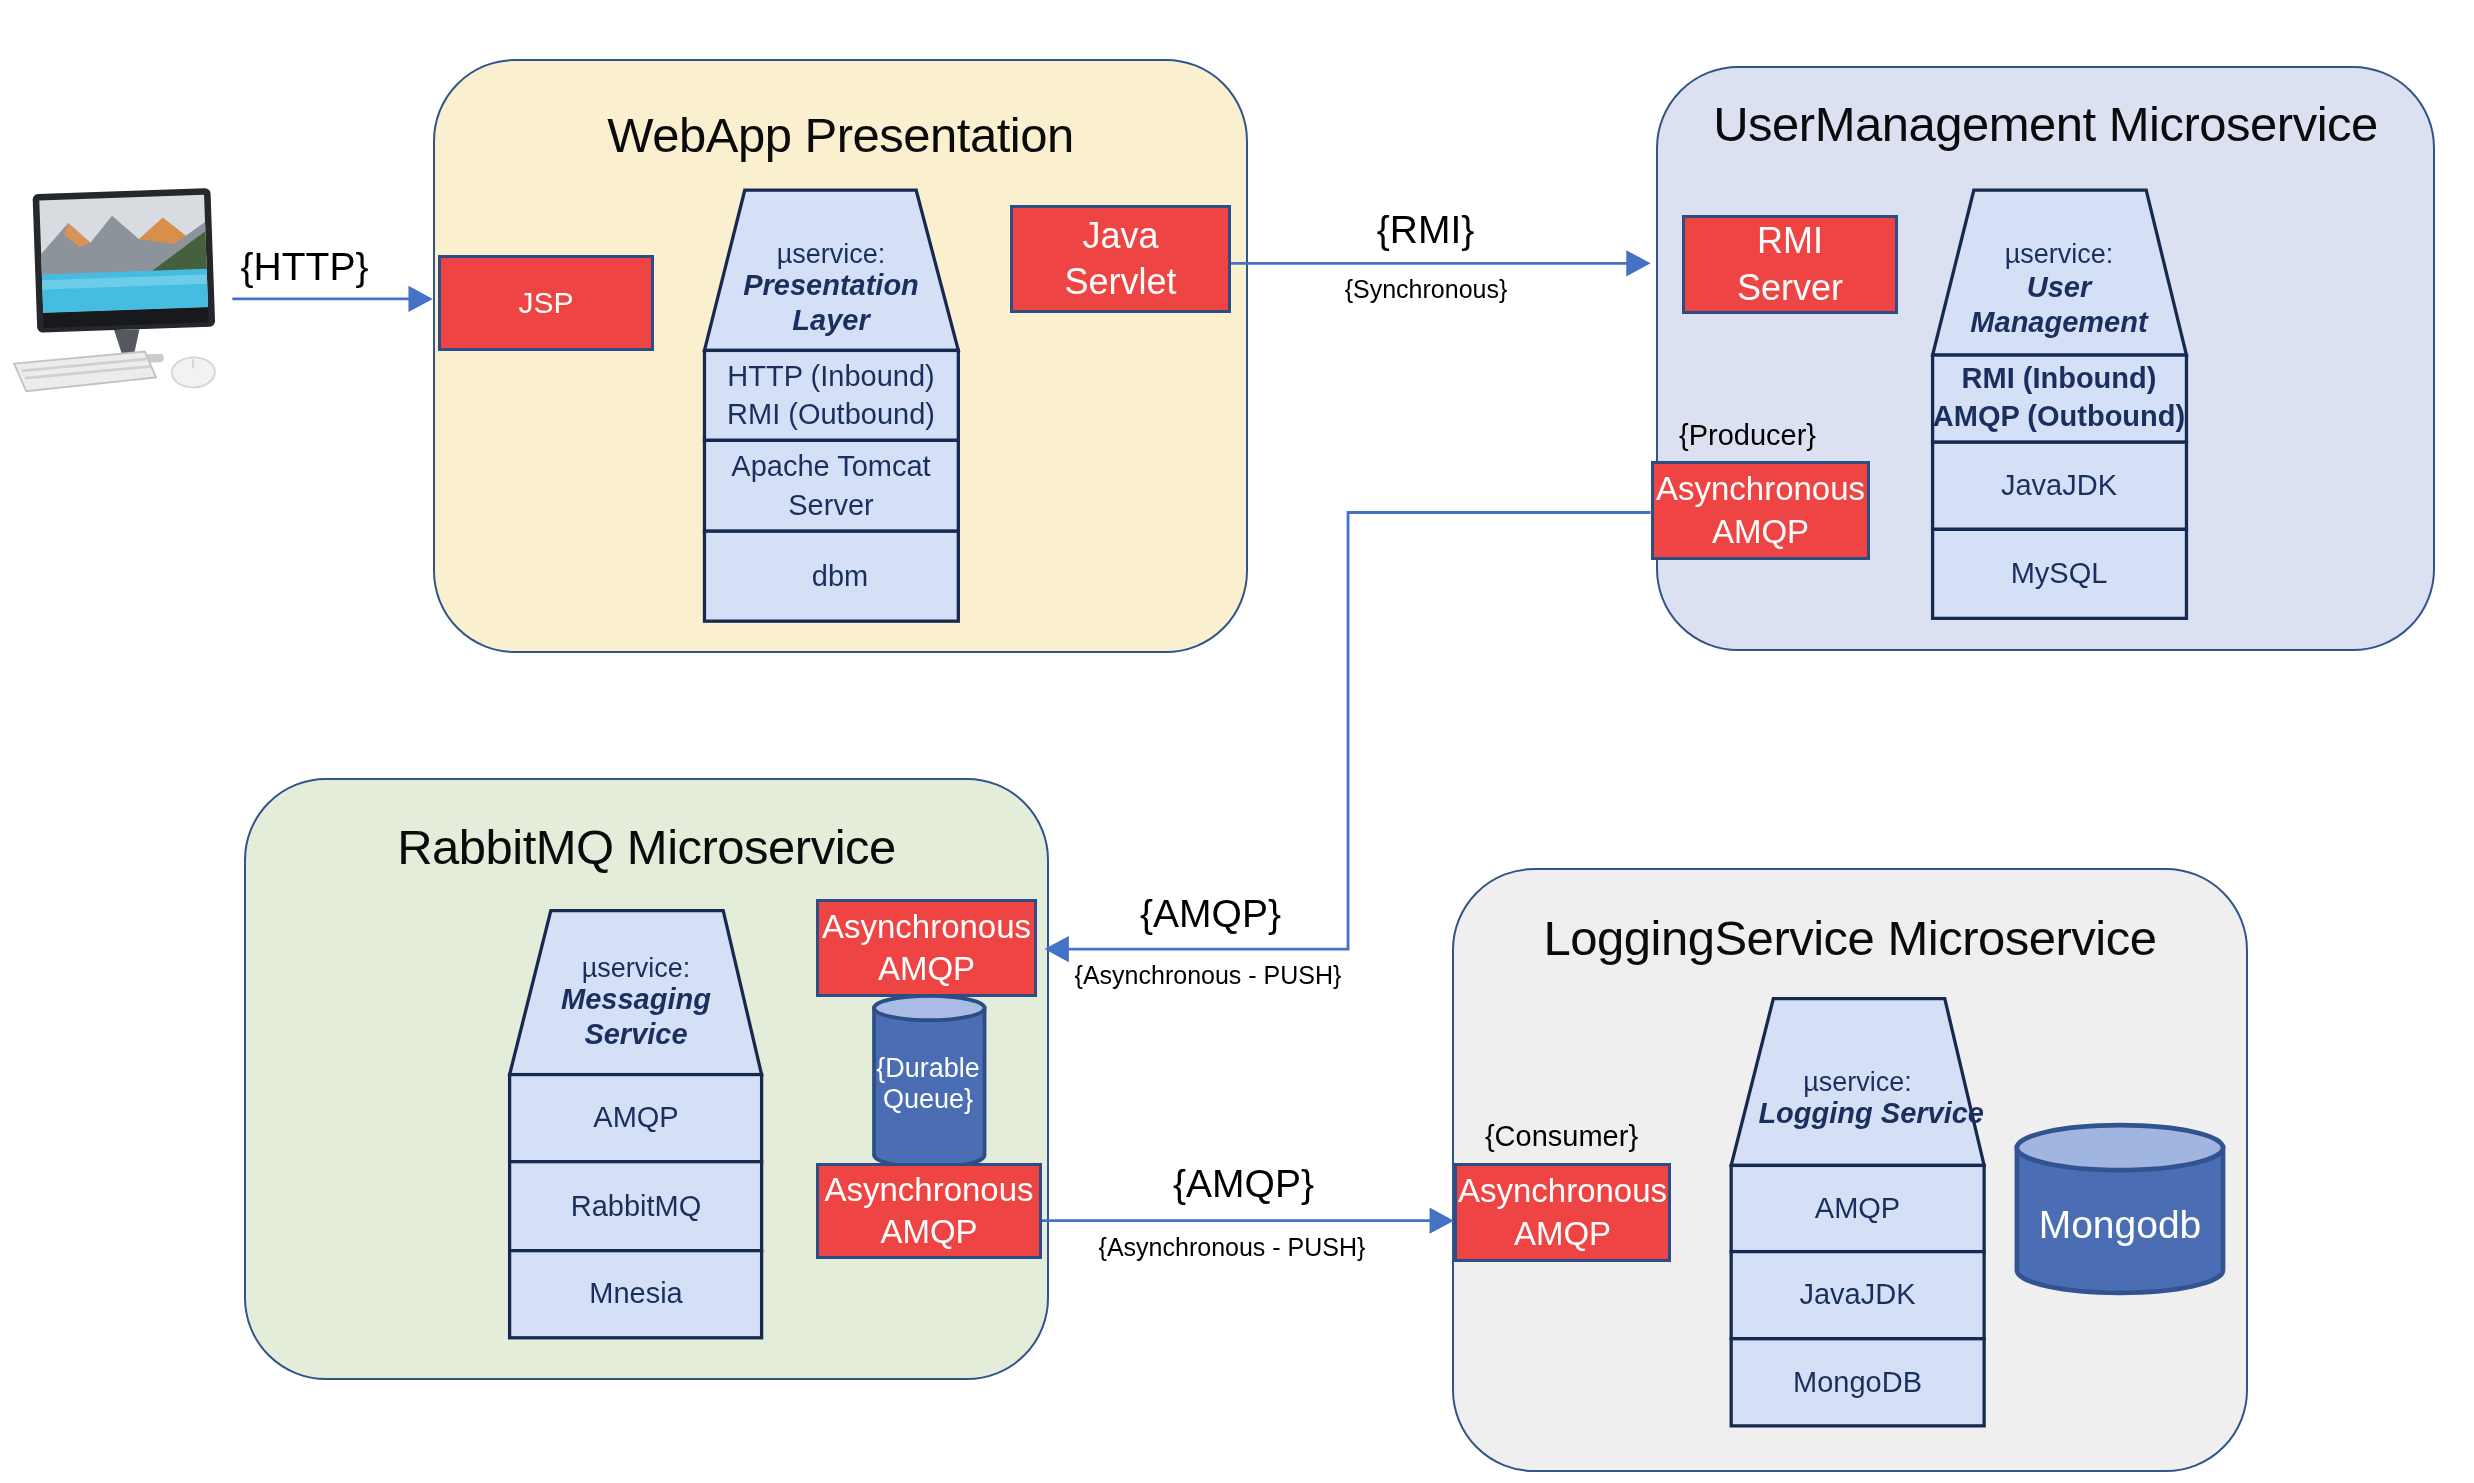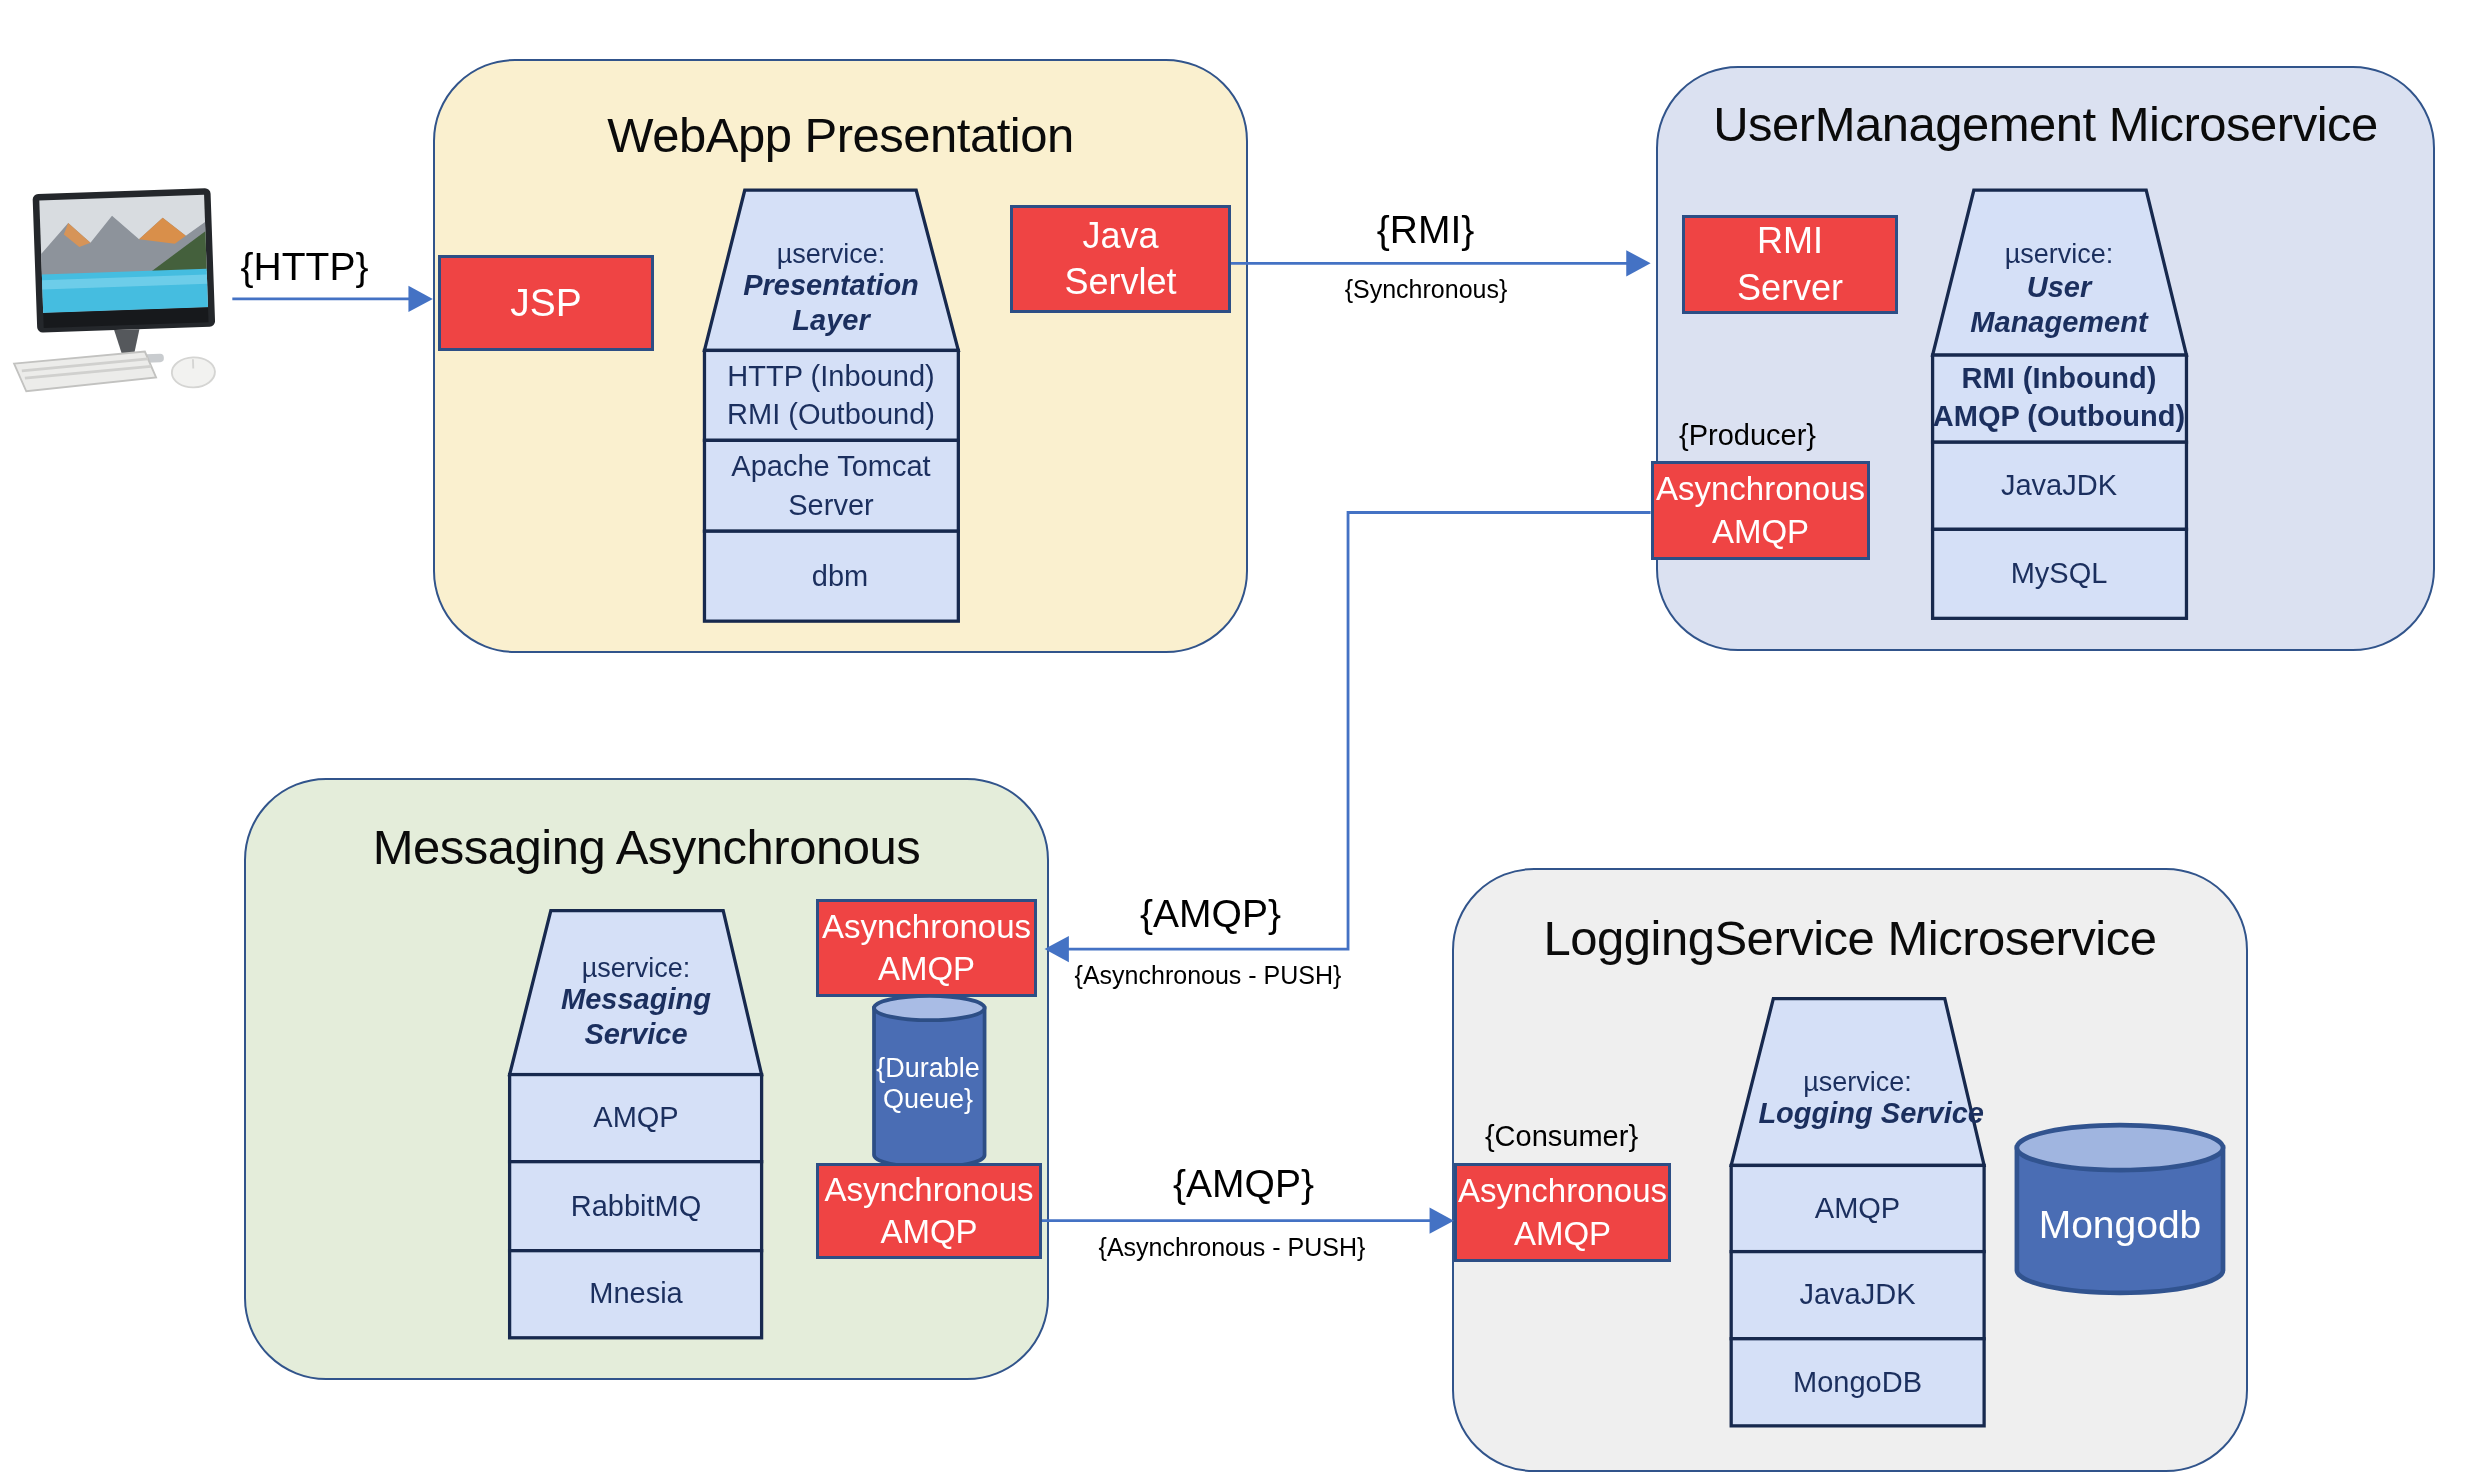--- a/index.html
+++ b/index.html
@@ -12,21 +12,21 @@
   .g-messaging{left:244px;top:778px;width:805px;height:602px;background:#e4edda;}
   .g-logging{left:1452px;top:868px;width:796px;height:604px;background:#efefef;}
   svg.layer{position:absolute;left:0;top:0;width:2475px;height:1484px;pointer-events:none;}
   
   .title{position:absolute;text-align:center;font-size:49px;color:#0b0b0b;
          letter-spacing:-0.5px;white-space:nowrap;}
   
   .bluebox{position:absolute;background:#ef4444;border:3.7px solid #2d4e85;color:#ffffff;
            display:flex;align-items:center;justify-content:center;text-align:center;
            font-size:33px;line-height:1.28;white-space:pre-line;box-sizing:border-box;}
-  .fs42{font-size:39px;}
+  .fs42{font-size:30px;}
   .fs38{font-size:36px;}
   
   .stk{position:absolute;color:#1b2f5e;text-align:center;white-space:pre-line;}
   .stk-kind{font-size:27px;}
   .stk-name{font-size:29px;font-weight:bold;line-height:1.22;font-style:italic;}
   .stk-layer{display:flex;align-items:center;justify-content:center;
              font-size:29px;line-height:1.32;}
   
   .lbl{position:absolute;color:#000000;text-align:center;white-space:nowrap;}
   .lbl-big{font-size:39px;}
@@ -113,21 +113,21 @@
     <g fill="#4472c4">
       <polygon points="462,319 436,305 436,333"></polygon>
       <polygon points="1762,281 1736,267 1736,295"></polygon>
       <polygon points="1115,1013 1141,999 1141,1027"></polygon>
       <polygon points="1552,1303 1526,1289 1526,1317"></polygon>
     </g>
   </svg>
 
   <div class="title" style="left:433px;top:107px;width:815px;">WebApp Presentation</div>
   <div class="title" style="left:1656px;top:96px;width:779px;">UserManagement Microservice</div>
-  <div class="title" style="left:244px;top:819px;width:805px;">Messaging Asynchronous</div>
+  <div class="title" style="left:244px;top:819px;width:805px;">RabbitMQ Microservice</div>
   <div class="title" style="left:1452px;top:910px;width:796px;">LoggingService Microservice</div>
 
   <div class="bluebox fs42" style="left:438px;top:255px;width:216px;height:96px;">JSP</div>
   <div class="bluebox fs38" style="left:1010px;top:205px;width:221px;height:108px;">Java
 Servlet</div>
   <div class="bluebox fs38" style="left:1654px;top:215px;width:216px;height:99px;margin-left:28px;">RMI
 Server</div>
   <div class="bluebox" style="left:1651px;top:461px;width:219px;height:99px;">Asynchronous
 AMQP</div>
   <div class="bluebox" style="left:816px;top:899px;width:221px;height:98px;">Asynchronous

